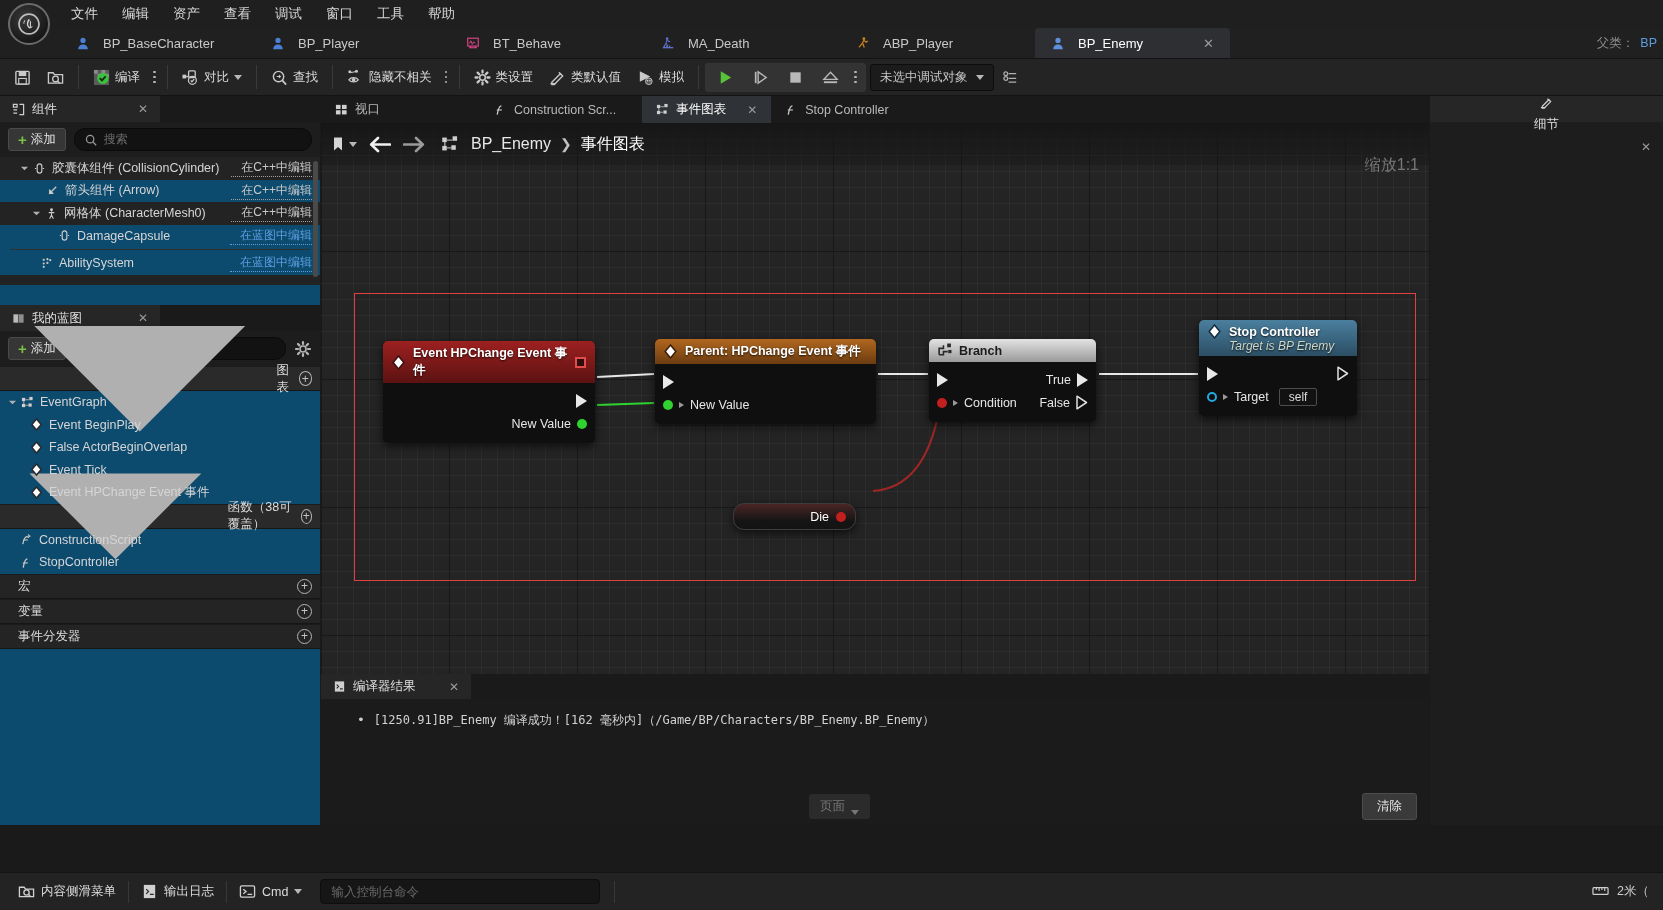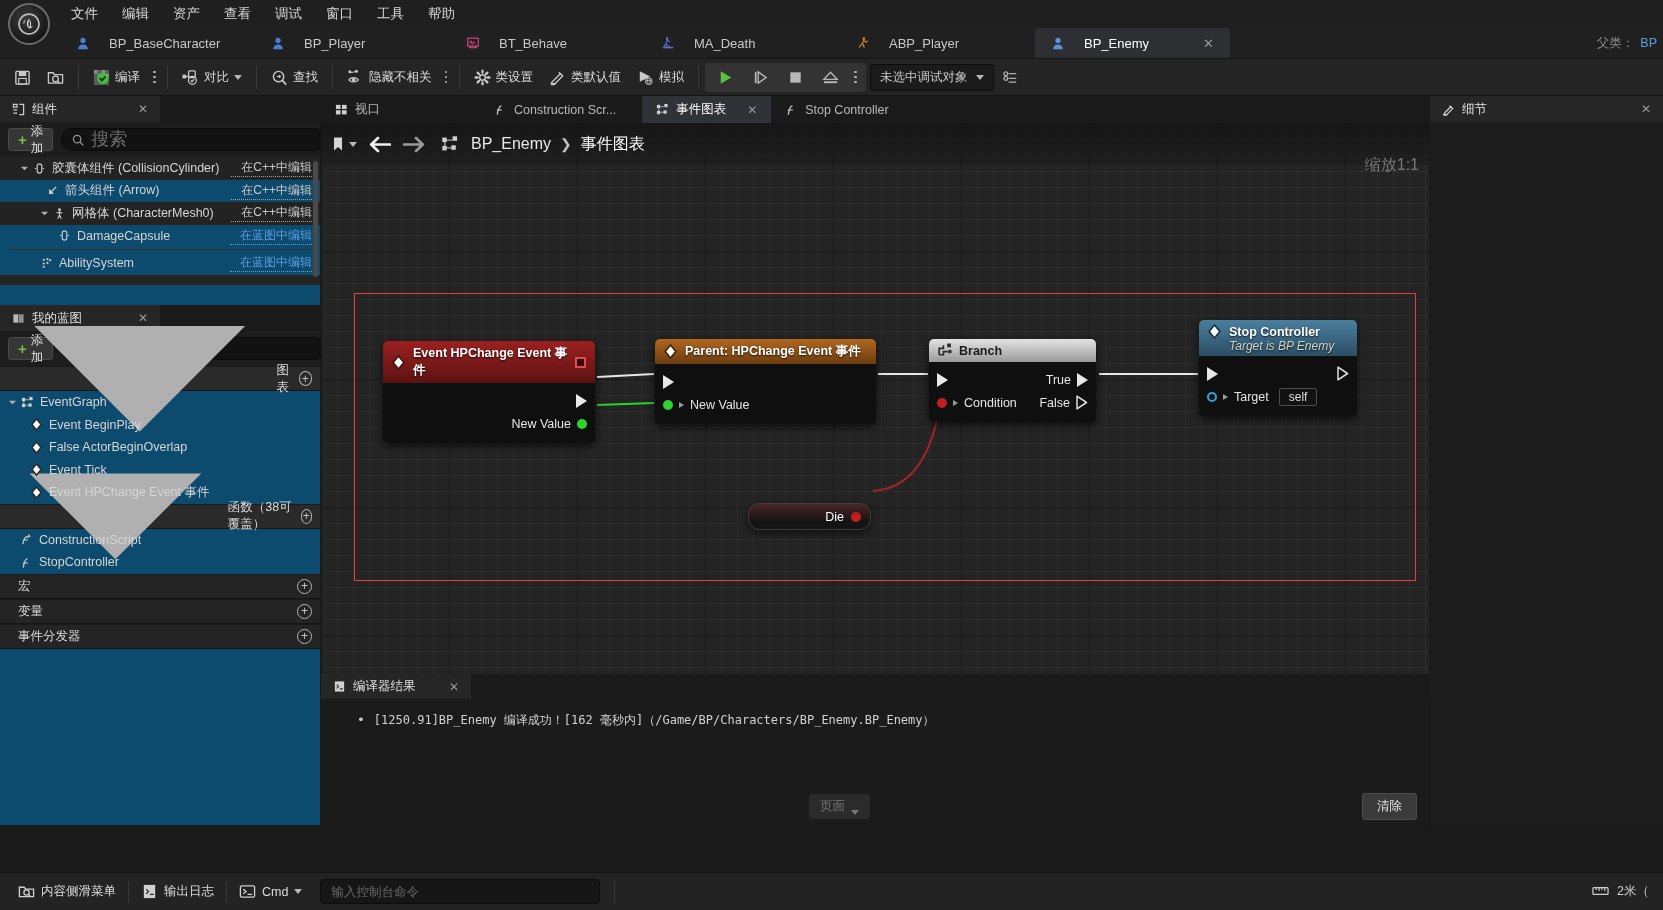--- a/index.html
+++ b/index.html
@@ -32,21 +32,21 @@
   }
 
   
   .tabbar {
     position: absolute; left: 0; top: 28px; width: 1663px; height: 31px;
     background: #202020; border-bottom: 1px solid #131313;
     display: flex; align-items: stretch;
   }
   .tabbar-pad { width: 60px; }
   .asset-tab {
-    display: flex; align-items: center; gap: 19px;
+    display: flex; align-items: center; gap: 13px;
     padding: 0 16px; min-width: 140px; font-size: 13px; color: #c8c8c8;
     cursor: default; position: relative;
   }
   .asset-tab.spaced { min-width: 195px; }
   .asset-tab.active {
     background: #2d2f33; color: #ffffff;
     border-top-left-radius: 4px; border-top-right-radius: 4px;
   }
   .asset-tab .tclose { margin-left: auto; color: #9a9a9a; font-size: 13px; padding-left: 16px; }
   .tab-icon { width: 14px; height: 14px; flex: none; }
@@ -108,21 +108,21 @@
     border-radius: 3px; font-size: 12.5px; color: #e3e3e3;
   }
   .plus { color: #7bc043; font-size: 15px; font-weight: bold; line-height: 1; }
   .search-box {
     flex: 1; display: flex; align-items: center; gap: 7px;
     height: 23px; background: #121212; border: 1px solid #0a0a0a;
     border-radius: 11px; padding: 0 10px;
   }
   .search-box input {
     flex: 1; background: transparent; border: none; outline: none;
-    color: #cfcfcf; font-size: 18px; font-family: Liberation Serif, serif;
+    color: #cfcfcf; font-size: 12px; font-family: Liberation Serif, serif;
   }
   .search-box input::placeholder { color: #6d6d6d; }
   .gear-btn { width: 18px; height: 18px; }
 
   .tree { overflow: hidden; position: relative; }
   .tree-row {
     display: flex; align-items: center; height: 22.5px; font-size: 12.5px;
     color: #d5d5d5; padding-right: 8px; position: relative;
   }
   .tree-row.alt { background: #232323; }
@@ -283,21 +283,21 @@
     border-radius: 3px; padding: 4px 14px; font-size: 12.5px; color: #e6e6e6;
   }
 
   
   .details {
     position: absolute; left: 1430px; top: 96px; width: 233px; height: 729px;
     background: #1d1d1d;
   }
   .det-tab {
     display: flex; align-items: center; gap: 7px; padding: 0 12px;
-    height: 26px; background: #262626; font-size: 12.5px; color: #e0e0e0;
+    height: 26px; background: #262626; font-size: 12.5px; color: #e0e0e0; flex-direction: column;
   }
   .det-tab .dclose { margin-left: auto; color: #9b9b9b; font-size: 12px; }
 
   
   .statusbar {
     position: absolute; left: 0; bottom: 0; width: 1663px; height: 38px;
     background: #232323; border-top: 1px solid #131313;
     display: flex; align-items: center; padding: 0 6px; gap: 0;
   }
   .sb-btn {
@@ -595,21 +595,21 @@
           <span class="edit-link edit-cpp">在C++中编辑</span>
         </div>
         <div class="tree-row" style="padding-left:46px">
           <svg class="tree-ico" viewBox="0 0 14 14">
               <path d="M11 3L4 10M4 10h4M4 10V6" stroke="#c8c8c8" stroke-width="1.4" fill="none"></path>
               <path d="M3 11l5-1-4-4z" fill="#c8c8c8"></path>
             </svg>
           <span>箭头组件 (Arrow)</span>
           <span class="edit-link edit-cpp">在C++中编辑</span>
         </div>
-        <div class="tree-row alt" style="padding-left:40px">
+        <div class="tree-row alt" style="padding-left:32px">
           <svg class="twisty" viewBox="0 0 10 10">
               <path d="M1 3l4 4 4-4z" fill="#b0b0b0"></path>
             </svg>
           <svg class="tree-ico" viewBox="0 0 14 14">
               <circle cx="7" cy="3" r="1.6" fill="#c8c8c8"></circle>
               <path d="M7 4.6v4M4 6h6M7 8.6l-2 4M7 8.6l2 4" stroke="#c8c8c8" stroke-width="1.2" fill="none"></path>
             </svg>
           <span>网格体 (CharacterMesh0)</span>
           <span class="edit-link edit-cpp">在C++中编辑</span>
         </div>
@@ -943,21 +943,21 @@
             <span class="lft">
               <span class="dot blue-ring"></span>
               <span class="arrow-s"></span>
               <span>Target</span>
               <span class="self-field">self</span>
             </span>
           </div>
         </div>
       </div>
 
-      <div class="var-node" style="left:427px; top:380px; width:123px;align-items:center;">
+      <div class="var-node" style="left:412px; top:380px; width:123px;align-items:center;">
         <span>Die</span>
         <span class="dot red"></span>
       </div>
 
     </div>
   </div>
 
   <div class="compiler">
     <div style="display:flex; background:#1a1a1a;">
       <div class="comp-tab">

